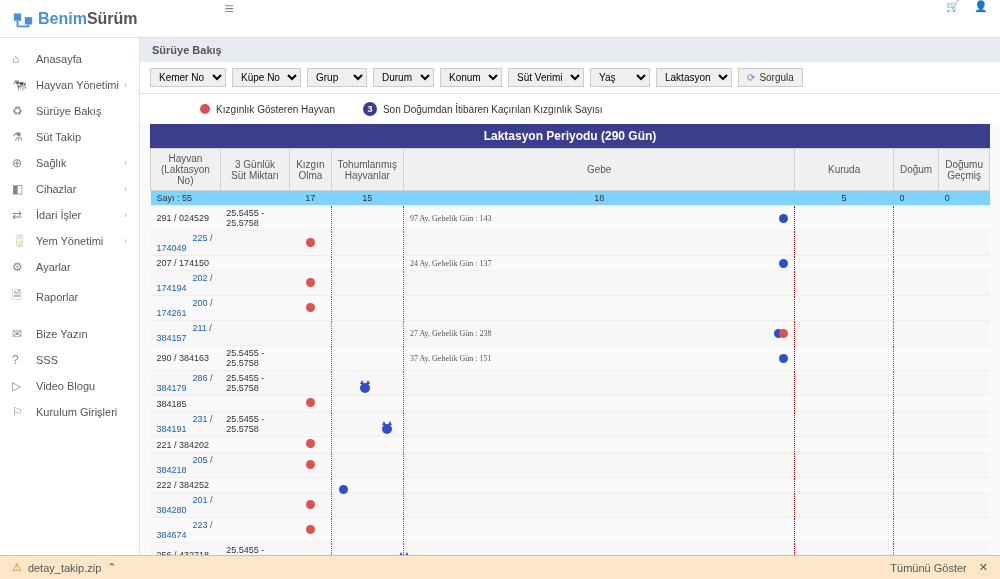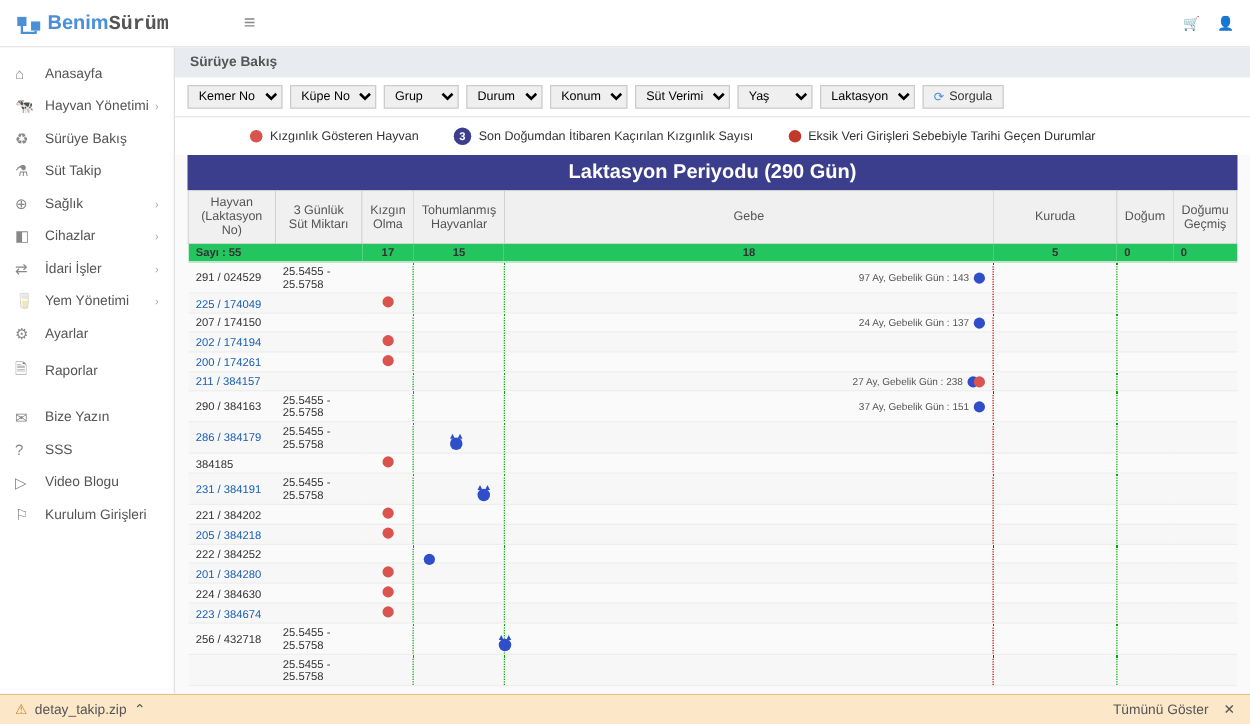--- a/index.html
+++ b/index.html
@@ -1,21 +1,21 @@
 <!DOCTYPE html>
 <html><head>
 <meta charset="utf-8">
 <style>
 * { box-sizing: border-box; margin: 0; padding: 0; }
 body { font-family: Arial, sans-serif; font-size: 11px; background: #f5f5f5; color: #333; }
 
-.header { height: 38px; background: #fff; border-bottom: 1px solid #e0e0e0; display: flex; align-items: center; padding: 12px 12px; }
+.header { height: 38px; background: #fff; border-bottom: 1px solid #e0e0e0; display: flex; padding: 0 12px; gap: 27px; }
 .logo { display: flex; align-items: center; font-size: 16px; font-weight: bold; }
 .logo .b1 { color: #4a90d9; }
-.logo .b2 { color: #555; font-family: Liberation Mono, monospace; }
+.logo .b2 { color: #555; }
 .logo-icon { width: 22px; height: 22px; margin-right: 4px; }
 .hamburger { margin-left: 60px; color: #888; cursor: pointer; font-size: 16px; }
 .header-right { margin-left: auto; display: flex; gap: 14px; color: #888; }
 
 .layout { display: flex; height: calc(100vh - 62px); }
 .sidebar { width: 140px; background: #fff; border-right: 1px solid #e0e0e0; padding: 8px 0; overflow-y: auto; }
 .sidebar-section { margin-bottom: 8px; }
 .sidebar-item { display: flex; align-items: center; padding: 6px 12px; color: #555; cursor: pointer; font-size: 11px; }
 .sidebar-item .icon { width: 16px; margin-right: 8px; color: #888; font-size: 12px; }
 .sidebar-item .chevron { margin-left: auto; color: #aaa; font-size: 9px; }
@@ -27,48 +27,48 @@
 .filter-select select { font-size: 10px; padding: 2px 4px; border: 1px solid #ccc; min-width: 60px; }
 .btn-query { display: flex; align-items: center; gap: 4px; padding: 2px 8px; border: 1px solid #ccc; background: #f0f0f0; cursor: pointer; font-size: 10px; }
 .btn-query .ico { color: #4a90d9; }
 
 .legend { display: flex; gap: 28px; padding: 8px 60px; background: #fff; font-size: 10px; align-items: center; }
 .legend-item { display: flex; align-items: center; gap: 6px; }
 .dot-red { width: 10px; height: 10px; border-radius: 50%; background: #d9534f; display: inline-block; }
 .dot-num { width: 14px; height: 14px; border-radius: 50%; background: #3b3e8c; color: #fff; display: inline-flex; align-items: center; justify-content: center; font-size: 9px; font-weight: bold; }
 .dot-redfill { width: 10px; height: 10px; border-radius: 50%; background: #c0392b; display: inline-block; }
 
-.period-bar { background: #3b3e8c; color: #fff; text-align: center; padding: 5px; font-size: 16px; font-weight: bold; margin: 0 10px; }
+.period-bar { background: #3b3e8c; color: #fff; text-align: center; padding: 5px; font-size: 12px; font-weight: bold; margin: 0 10px; }
 
 .table-wrap { margin: 0 10px; overflow-x: auto; }
 .grid { width: 100%; border-collapse: collapse; }
 .grid th { background: #f0f0f0; border: 1px solid #d0d0d0; padding: 4px 6px; font-size: 10px; font-weight: normal; color: #555; position: relative; }
 .grid td { border-bottom: 1px solid #eee; padding: 2px 6px; font-size: 9px; color: #333; height: 13px; }
 .grid tbody tr:nth-child(even) { background: #f7f7f7; }
-.grid .count-row td { background: #22c55e; font-weight: bold; }
+.grid .count-row td { background: #7dd3fc; font-weight: normal; }
 .col-hayvan { width: 70px; }
 .col-3g { width: 70px; font-size: 8px; color: #888; }
 .col-kizgin { width: 35px; text-align: center; }
 .col-tohum { width: 60px; text-align: center; }
 .col-gebe { width: 400px; position: relative; }
 .col-kuruda { width: 100px; }
 .col-dogum { width: 40px; text-align: center; }
 .col-dogumg { width: 45px; text-align: center; }
 
-.link { color: #1a5fb4; cursor: pointer; }
+.link { color: #1a5fb4; cursor: pointer; margin-left: 36px; }
 .mark-red { width: 9px; height: 9px; border-radius: 50%; background: #d9534f; display: inline-block; }
 .mark-blue { width: 9px; height: 9px; border-radius: 50%; background: #2e4fc9; display: inline-block; }
 .mark-head { display: inline-block; width: 10px; height: 10px; background: #2e4fc9; border-radius: 50%; position: relative; }
 .mark-head::before, .mark-head::after { content: ''; position: absolute; width: 0; height: 0; border-left: 2px solid transparent; border-right: 2px solid transparent; border-bottom: 4px solid #2e4fc9; top: -3px; }
 .mark-head::before { left: 0; }
 .mark-head::after { right: 0; }
 .mark-redover { display: inline-block; width: 9px; height: 9px; border-radius: 50%; background: #d9534f; margin-left: -4px; }
 
 .gebe-cell { display: flex; align-items: center; font-size: 8px; color: #555; }
-.gebe-label { flex: 1; text-align: right; padding-right: 4px; }
+.gebe-label { flex: 1; text-align: left; padding-right: 4px; font-family: Liberation Serif, serif; }
 
 .col-gebe { border-left: 1px dotted #c00; border-right: 1px dotted #c00; }
 .col-kuruda { border-right: 1px dotted #0a0; }
 .col-kizgin, .col-tohum { border-right: 1px dotted #0a0; }
 
 .footer-bar { position: fixed; bottom: 0; left: 0; right: 0; height: 24px; background: #fce8c8; border-top: 1px solid #e0c080; display: flex; align-items: center; padding: 0 12px; font-size: 11px; color: #555; }
 .footer-bar .warn { color: #c08020; margin-right: 6px; }
 .footer-bar .right { margin-left: auto; display: flex; gap: 12px; align-items: center; }
 .footer-bar .close { cursor: pointer; }
 </style>
@@ -196,24 +196,20 @@
       </div>
 
     <div class="legend">
       <div class="legend-item">
           <span class="dot-red"></span>
           <span>Kızgınlık Gösteren Hayvan</span>
         </div>
       <div class="legend-item">
           <span class="dot-num">3</span>
           <span>Son Doğumdan İtibaren Kaçırılan Kızgınlık Sayısı</span>
-        </div>
-      <div class="legend-item">
-          <span class="dot-redfill"></span>
-          <span>Eksik Veri Girişleri Sebebiyle Tarihi Geçen Durumlar</span>
         </div>
     </div>
 
     <div class="period-bar">Laktasyon Periyodu (290 Gün)</div>
 
     <div class="table-wrap">
       <table class="grid">
         <thead>
           <tr>
             <th class="col-hayvan">Hayvan (Laktasyon No)</th>
@@ -398,30 +394,20 @@
               <td class="col-hayvan"><span class="link">201 / 384280</span></td>
               <td class="col-3g"></td>
               <td class="col-kizgin"><span class="mark-red"></span></td>
               <td class="col-tohum" style="position: relative;"></td>
               <td class="col-gebe"></td>
               <td class="col-kuruda" style="position: relative;"></td>
               <td class="col-dogum"></td>
               <td class="col-dogumg"></td>
             </tr>
             <tr>
-              <td class="col-hayvan"><span>224 / 384630</span></td>
-              <td class="col-3g"></td>
-              <td class="col-kizgin"><span class="mark-red"></span></td>
-              <td class="col-tohum" style="position: relative;"></td>
-              <td class="col-gebe"></td>
-              <td class="col-kuruda" style="position: relative;"></td>
-              <td class="col-dogum"></td>
-              <td class="col-dogumg"></td>
-            </tr>
-            <tr>
               <td class="col-hayvan"><span class="link">223 / 384674</span></td>
               <td class="col-3g"></td>
               <td class="col-kizgin"><span class="mark-red"></span></td>
               <td class="col-tohum" style="position: relative;"></td>
               <td class="col-gebe"></td>
               <td class="col-kuruda" style="position: relative;"></td>
               <td class="col-dogum"></td>
               <td class="col-dogumg"></td>
             </tr>
             <tr>

